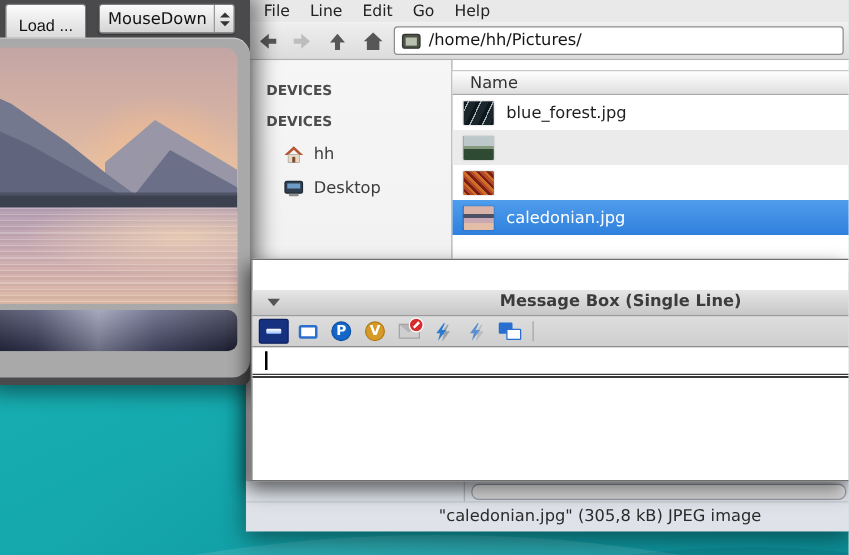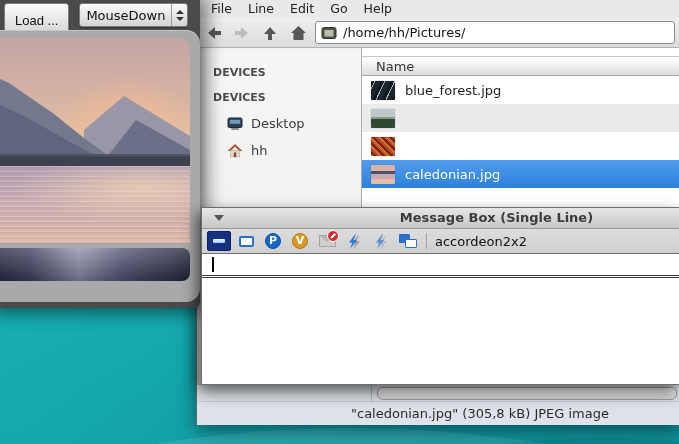--- a/index.html
+++ b/index.html
@@ -81,21 +81,21 @@
       linear-gradient(180deg,#b5a0b4 0%,#cbadb4 45%,#e0bba8 100%);}
   .pv-bar{height:33px;margin-top:5px;border-radius:8px;
     background:
       linear-gradient(180deg, rgba(255,255,255,.22), rgba(0,0,0,.25)),
       linear-gradient(90deg,#20223a 0%,#3d4060 22%,#8e92ad 46%,#515476 68%,#23253c 100%);}
 
   
   .dialog{position:absolute;left:201px;top:207px;width:478px;height:178px;background:#fff;
     border:1px solid #6f6f6f;border-right:none;box-sizing:border-box;
     box-shadow:-5px 5px 12px rgba(0,0,0,0.35), 0 8px 16px rgba(0,0,0,0.35);}
-  .dlg-title{height:20px;background:linear-gradient(#e6e6e6,#c7c7c7);border-bottom:1px solid #9a9a9a;position:relative;}
+  .dlg-title{height:20px;background:linear-gradient(#e6e6e6,#c7c7c7);border-bottom:1px solid #9a9a9a;position:relative;margin-top:24px;}
   .dlg-collapse{position:absolute;left:12px;top:7px;width:0;height:0;
     border-left:5px solid transparent;border-right:5px solid transparent;border-top:6px solid #555;}
   .dlg-title-text{position:absolute;left:112px;right:0;top:0;line-height:20px;text-align:center;
     font-size:13px;font-weight:bold;color:#3c3c3c;}
   .dlg-toolbar{height:24px;background:linear-gradient(#dddddd,#cfcfcf);border-bottom:1px solid #6d6d6d;
     display:flex;align-items:center;padding-left:5px;gap:3px;}
   .tbtn{width:24px;height:20px;display:flex;align-items:center;justify-content:center;position:relative;}
   .tbtn.active{background:#16317f;border:1px solid #0d2160;border-radius:2px;box-sizing:border-box;}
   .ic-minbar{width:12px;height:4px;background:linear-gradient(#ffffff,#9ec2ff);border-radius:1px;}
   .ic-window{width:15px;height:11px;background:#fff;border:2px solid #2a6fd0;border-radius:2px;box-sizing:border-box;}
@@ -161,34 +161,34 @@
             <rect x="3.5" y="4" width="9" height="6.5" fill="#b9bfae"></rect>
           </svg>
         <span>/home/hh/Pictures/</span>
       </div>
     </div>
     <div class="fm-body">
       <div class="fm-sidebar">
         <div class="sb-header">DEVICES</div>
         <div class="sb-header">DEVICES</div>
         <div class="sb-item">
+          <svg width="16" height="15" viewBox="0 0 16 15">
+              <path d="M8 1 L0.5 8 H3.5 L8 3.8 L12.5 8 H15.5 Z" fill="#b5552f"></path>
+              <rect x="3.5" y="7.5" width="9" height="6.5" fill="#ead9c2" stroke="#9a9a9a" stroke-width="0.5"></rect>
+              <rect x="6.8" y="9.5" width="2.4" height="4.5" fill="#7a4a2a"></rect>
+            </svg>
+          <span>hh</span>
+        </div>
+        <div class="sb-item">
           <svg width="16" height="14" viewBox="0 0 16 14">
               <rect x="1" y="1" width="14" height="9.5" rx="1.5" fill="#2e3e4e" stroke="#1e2a36"></rect>
               <rect x="2.8" y="2.8" width="10.4" height="4" fill="#6e9cc4"></rect>
               <rect x="4" y="11" width="8" height="2" rx="1" fill="#8c8c8c"></rect>
             </svg>
           <span>Desktop</span>
-        </div>
-        <div class="sb-item">
-          <svg width="16" height="15" viewBox="0 0 16 15">
-              <path d="M8 1 L0.5 8 H3.5 L8 3.8 L12.5 8 H15.5 Z" fill="#b5552f"></path>
-              <rect x="3.5" y="7.5" width="9" height="6.5" fill="#ead9c2" stroke="#9a9a9a" stroke-width="0.5"></rect>
-              <rect x="6.8" y="9.5" width="2.4" height="4.5" fill="#7a4a2a"></rect>
-            </svg>
-          <span>hh</span>
         </div>
       </div>
       <div class="fm-list">
         <div class="list-header">Name</div>
         <div class="frow">
           <span class="thumb t-forest"></span>
           <span>blue_forest.jpg</span>
         </div>
         <div class="frow alt">
           <span class="thumb t-berg"></span>
@@ -277,21 +277,20 @@
           <path d="M9 0.5 L3 8.5 h3 l-1.5 6 L11 6 H7.5 L10 0.5 Z" fill="#5a8fd0"></path>
         </svg>
       </span>
       <span class="tbtn">
         <span class="ic-cascade">
             <span class="back"></span>
             <span class="front"></span>
           </span>
       </span>
       <span class="tsep"></span>
-      <span class="tlabel">accordeon2x2</span>
     </div>
     <div class="dlg-input">
       <span class="caret"></span>
     </div>
     <div class="dbl-line"></div>
   </div>
 
 </div>
 
 </body></html>

